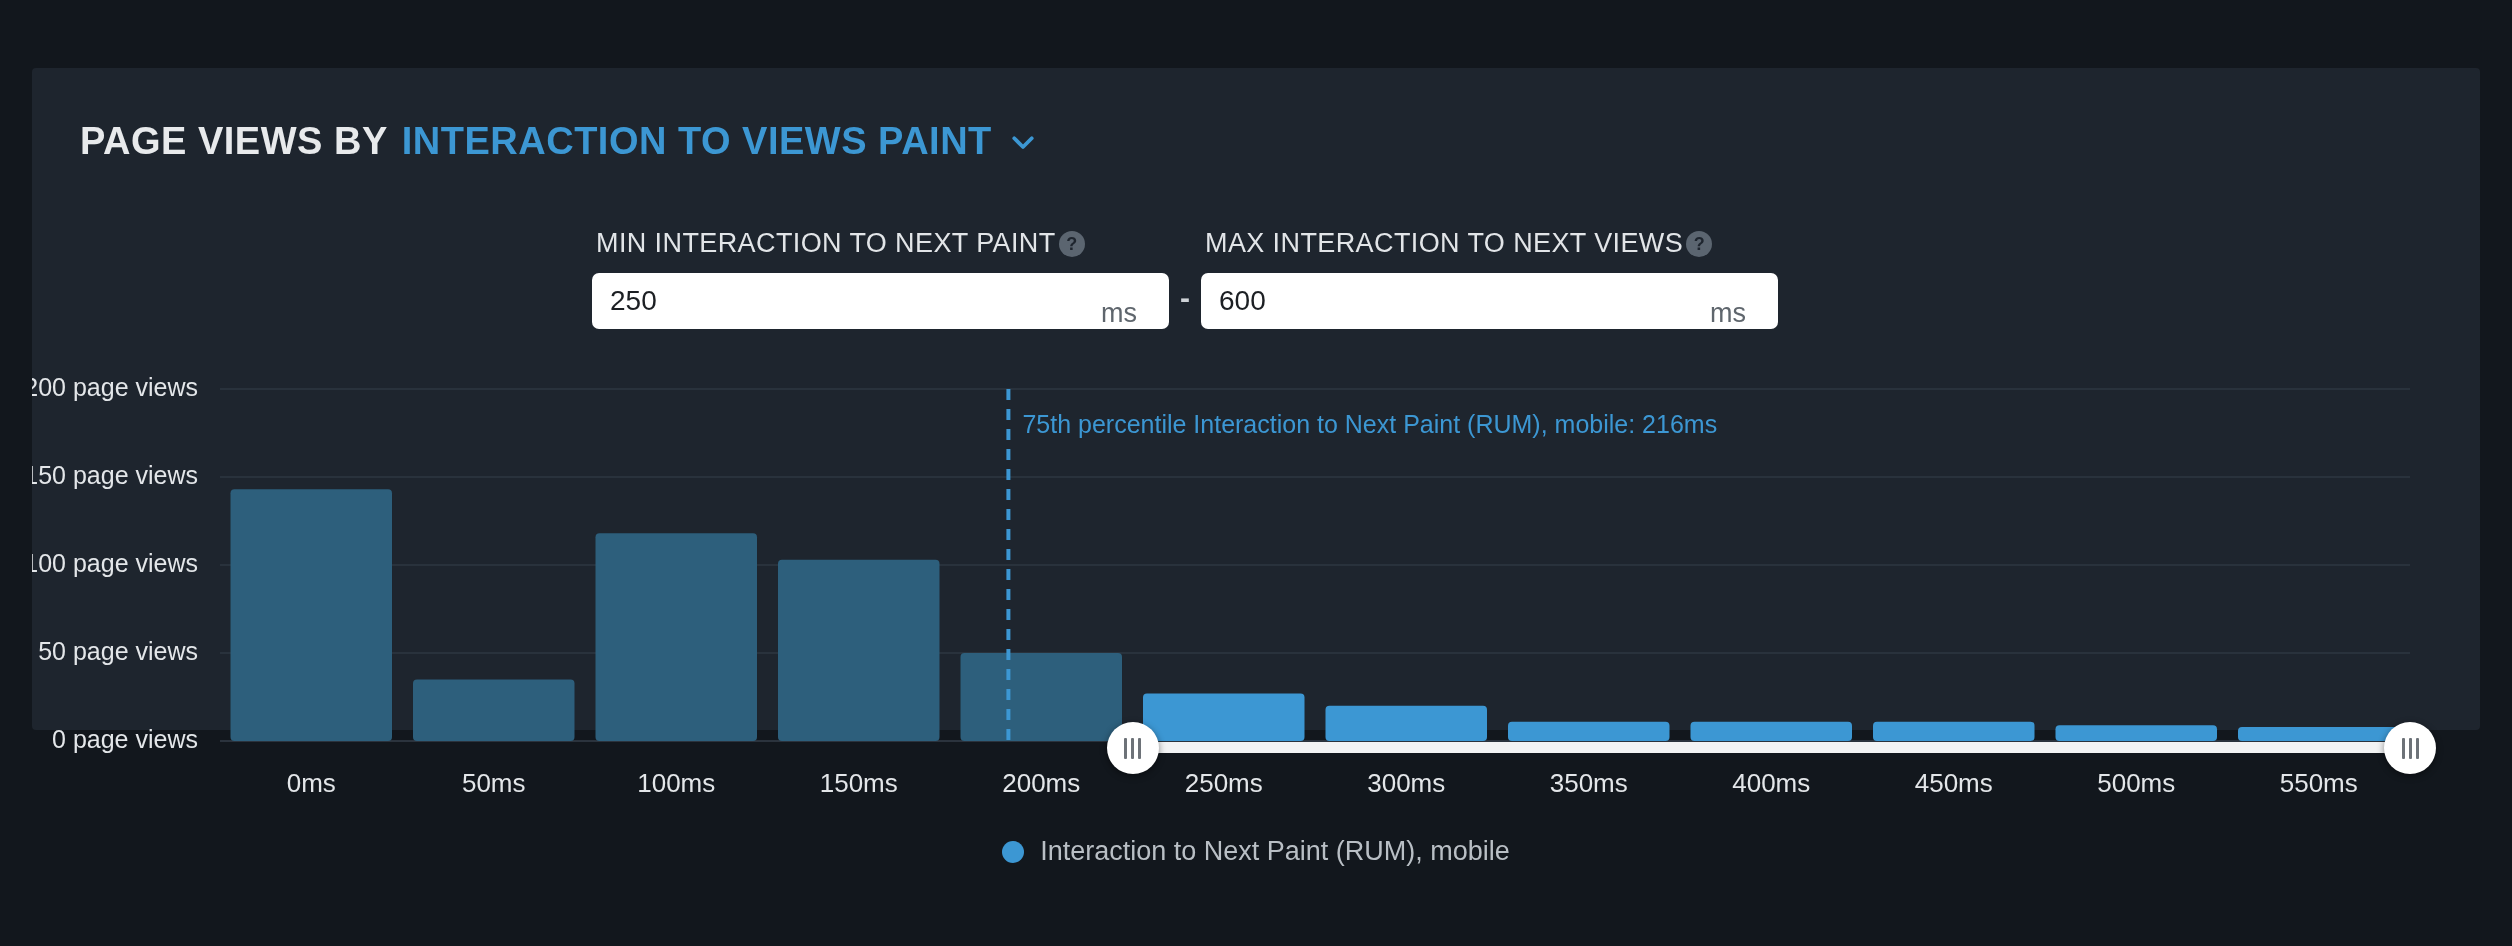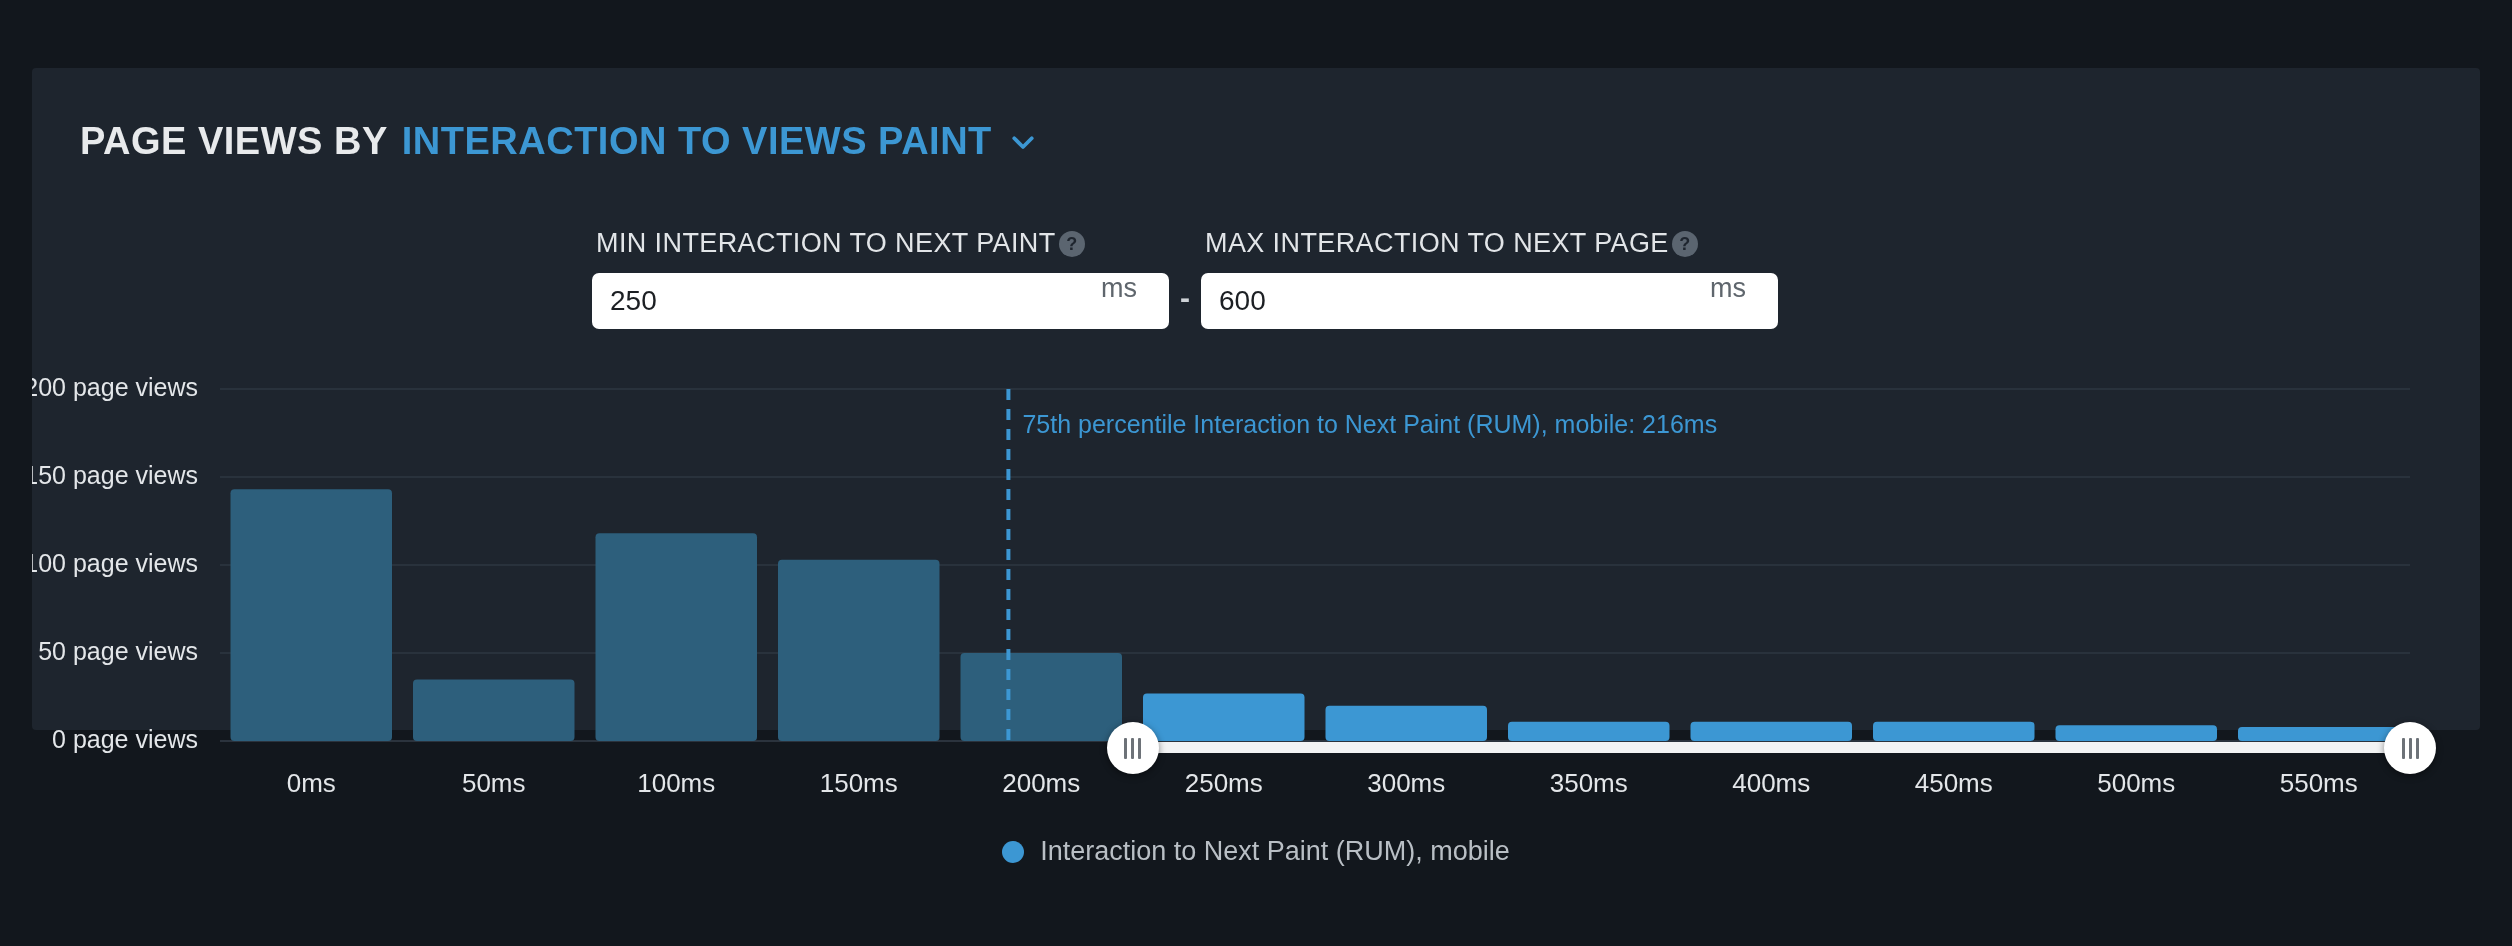--- a/index.html
+++ b/index.html
@@ -52,21 +52,21 @@
     width: 26px; height: 26px; border-radius: 50%;
     background: #5b6570; color: #1e252e;
     font-size: 18px; font-weight: bold;
     display: flex; align-items: center; justify-content: center;
     line-height: 1;
   }
   .filter-input-wrap {
     position: relative;
     width: 577px; height: 56px;
     background: #ffffff; border-radius: 7px;
-    display: flex; align-items: flex-start;
+    display: flex; align-items: flex-end;
   }
   .filter-input {
     border: none; outline: none; background: transparent;
     font-family: "Liberation Sans", sans-serif;
     font-size: 28px; color: #1c1f23;
     padding-left: 18px; width: 100%; height: 100%;
   }
   .unit-suffix {
     position: absolute; right: 32px;
     font-size: 27px; color: #5f666d;
@@ -149,21 +149,21 @@
       <div class="filter-input-wrap">
         <input class="filter-input" type="text" value="250" style="">
         <span class="unit-suffix">ms</span>
       </div>
     </div>
 
     <div id="range-dash">-</div>
 
     <div class="filter-group">
       <div class="filter-label-row">
-        <span class="filter-label">MAX INTERACTION TO NEXT PAGE</span>
+        <span class="filter-label">MAX INTERACTION TO NEXT VIEWS</span>
         <span class="help-icon">?</span>
       </div>
       <div class="filter-input-wrap">
         <input class="filter-input" type="text" value="600" style="">
         <span class="unit-suffix">ms</span>
       </div>
     </div>
   </div>
 
   <div id="chart">

